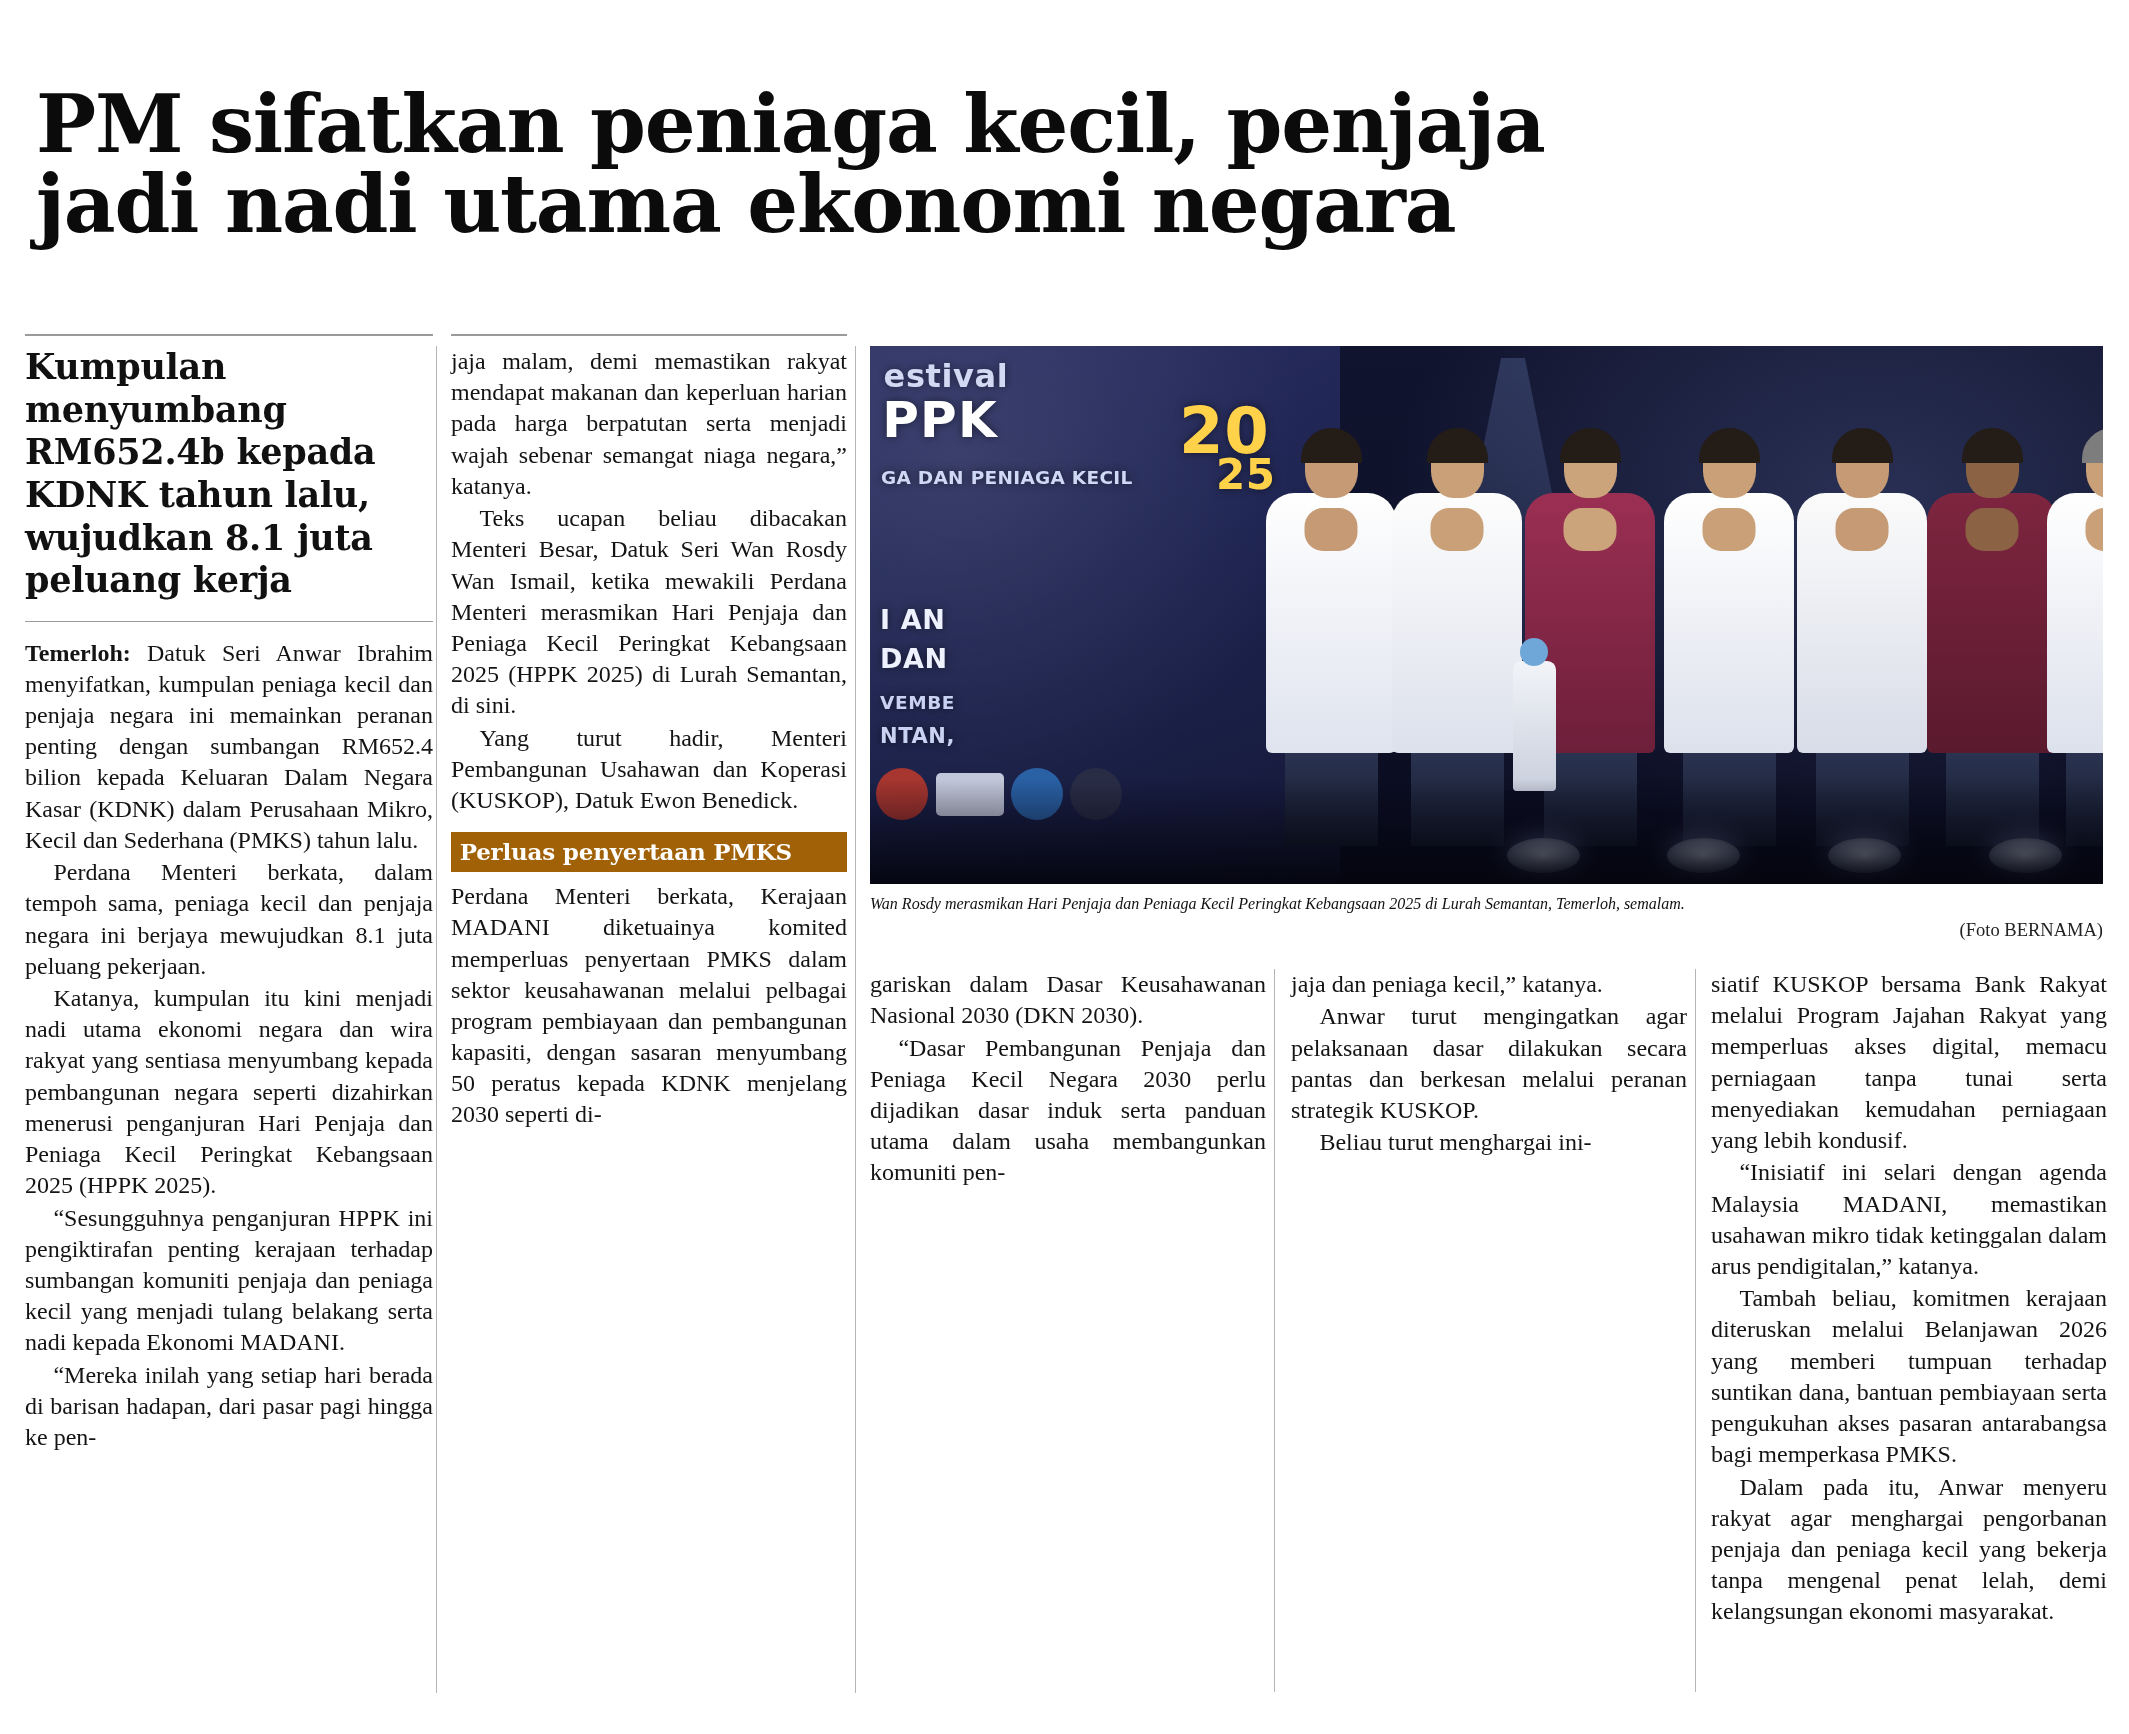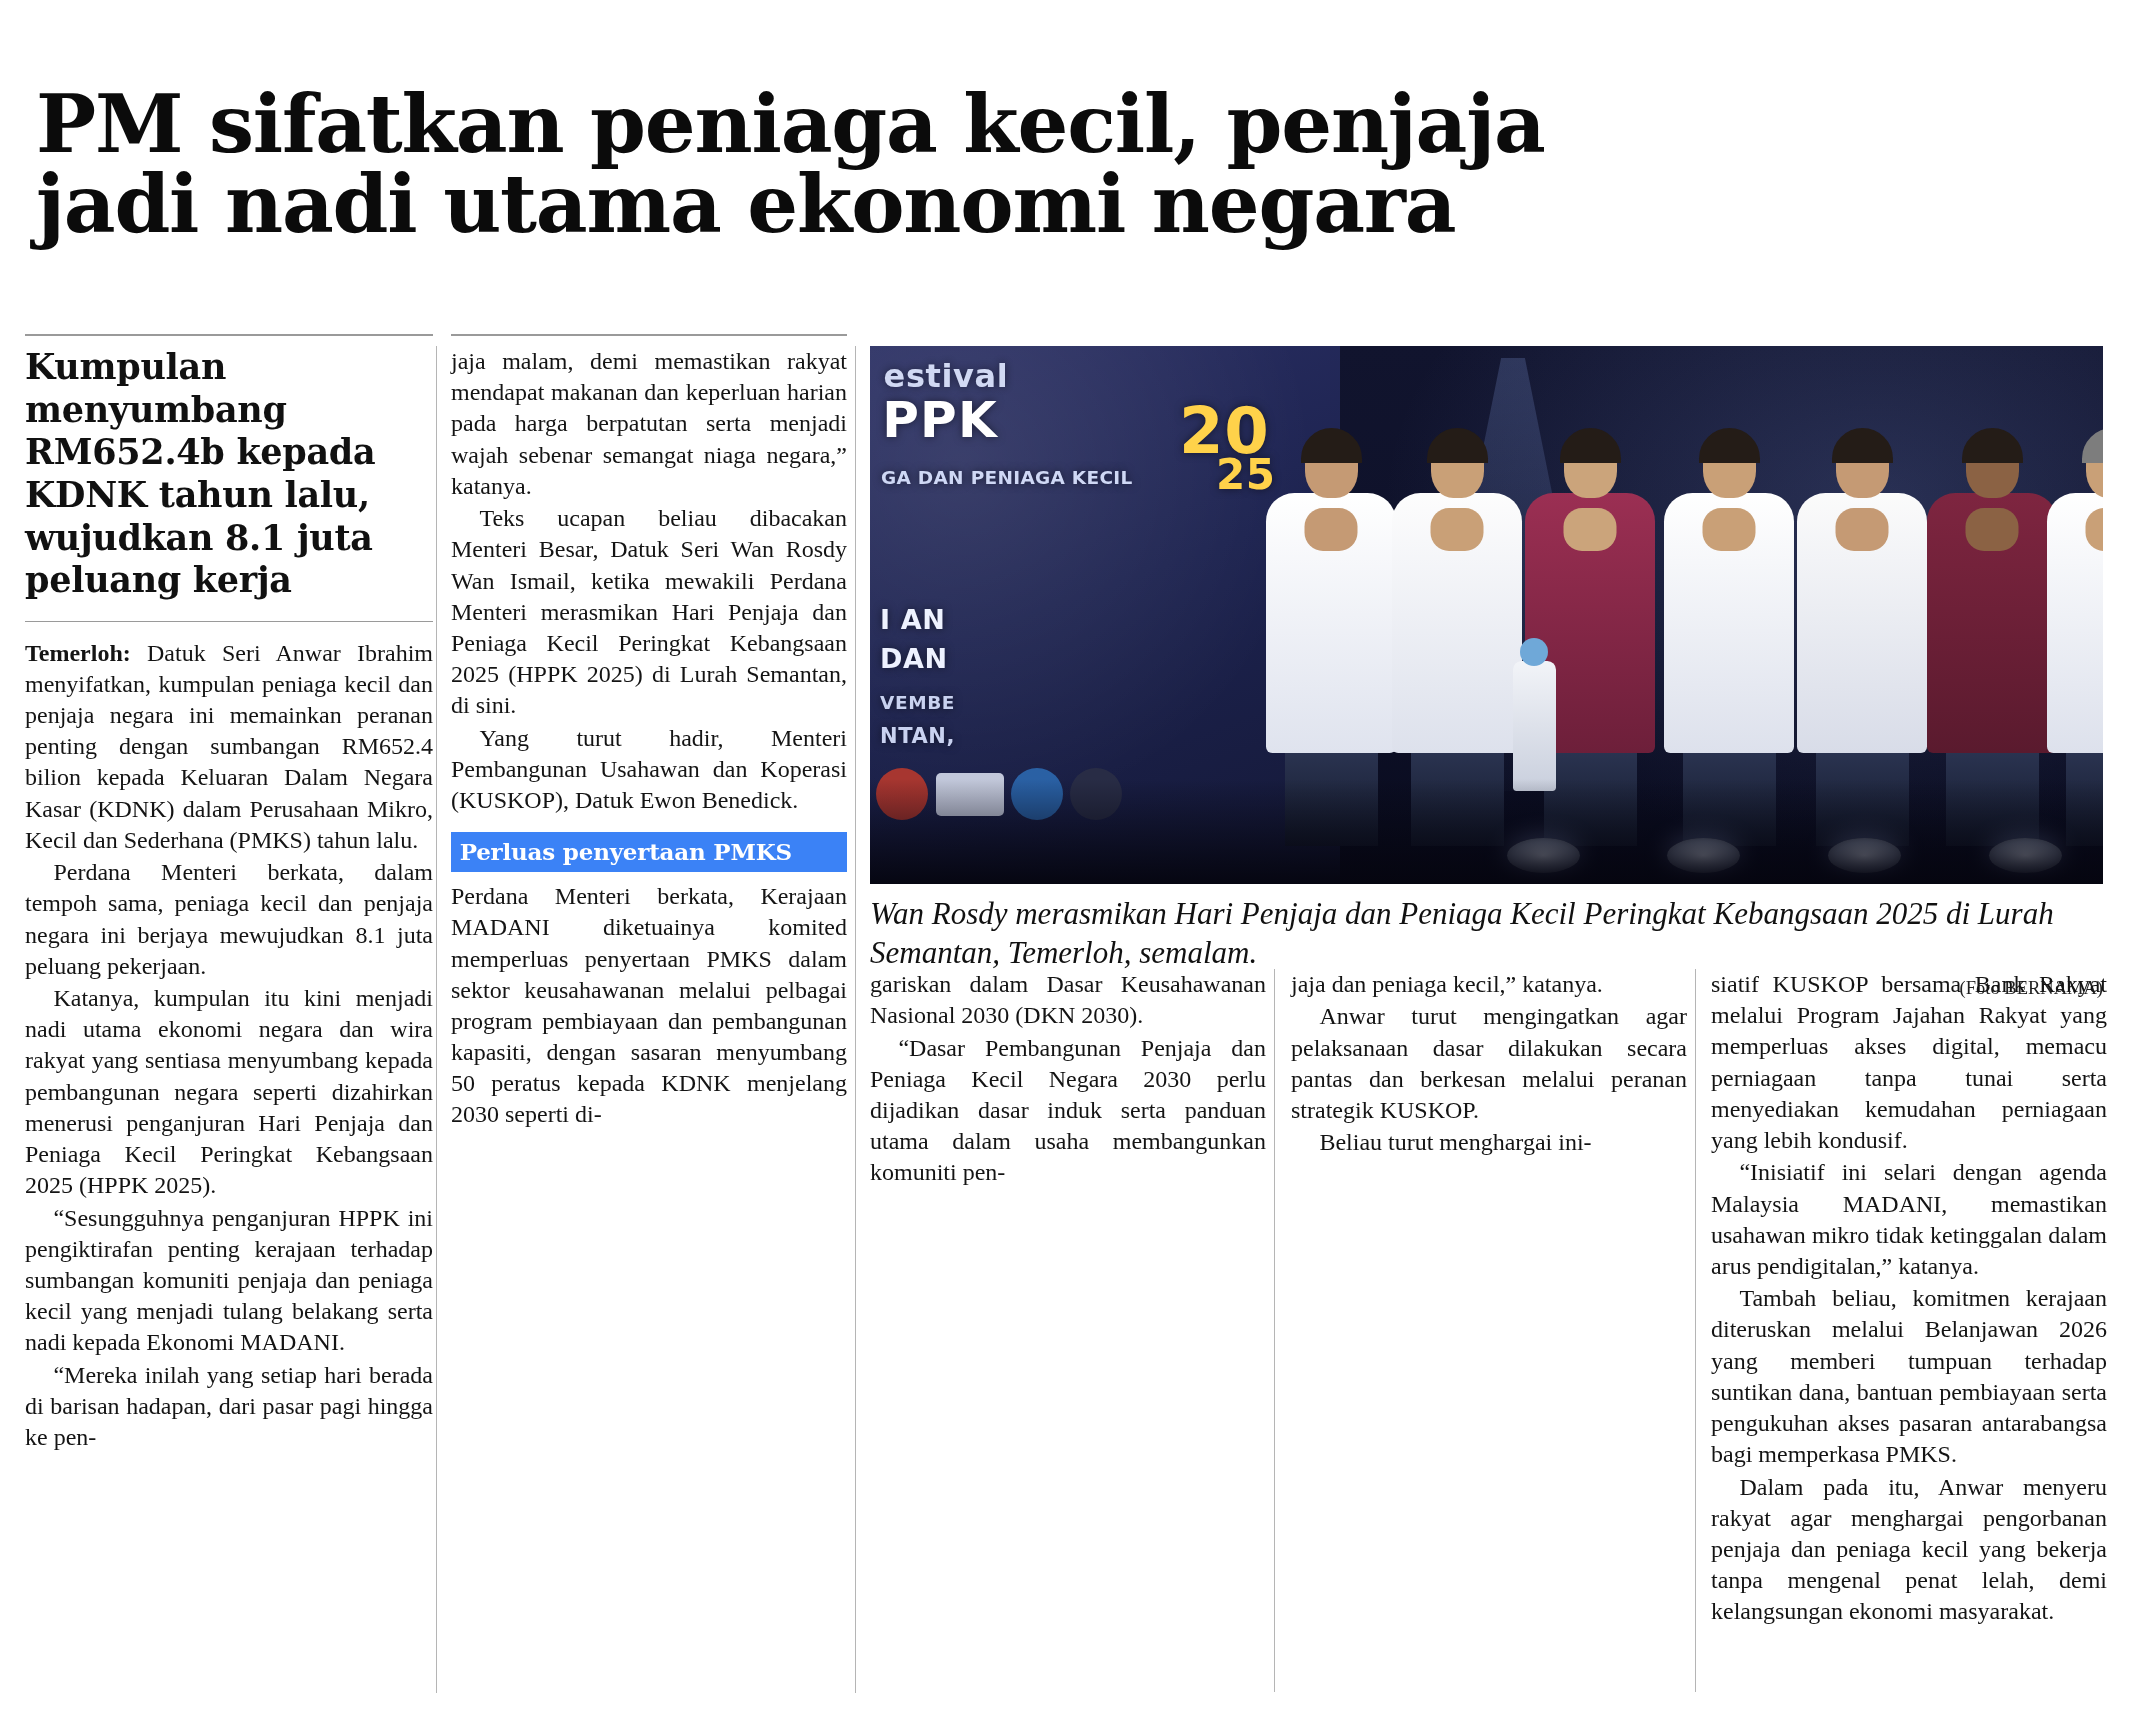--- a/index.html
+++ b/index.html
@@ -84,21 +84,21 @@
 
   
   .col2 {
     position: absolute;
     left: 451px;
     top: 346px;
     width: 396px;
   }
   .subhead {
     display: block;
-    background: #3b82f6;
+    background: #a16207;
     color: #ffffff;
     font-family: "DejaVu Serif", serif;
     font-weight: 700;
     font-size: 23px;
     line-height: 1.0;
     padding: 8px 8.7px 9.3px 8.7px;
     margin: 16px 0 8.7px 0;
     letter-spacing: -0.2px;
   }
 
@@ -201,21 +201,21 @@
   }
   .beam {
     position: absolute; left: 544px; bottom: 93px; width: 198px; height: 433px;
     background: linear-gradient(180deg, rgba(150,180,255,0.20), rgba(150,180,255,0.02));
     clip-path: polygon(44% 0%, 56% 0%, 100% 100%, 0% 100%);
   }
   .photo-caption {
     margin-top: 10px;
     font-family: "Liberation Serif", serif;
     font-style: italic;
-    font-size: 31px;
+    font-size: 16px;
     line-height: 1.26;
     color: #111;
   }
   .photo-credit {
     margin-top: 6.2px;
     text-align: right;
     font-family: "Liberation Serif", serif;
     font-size: 18.5px;
     color: #222;
   }

